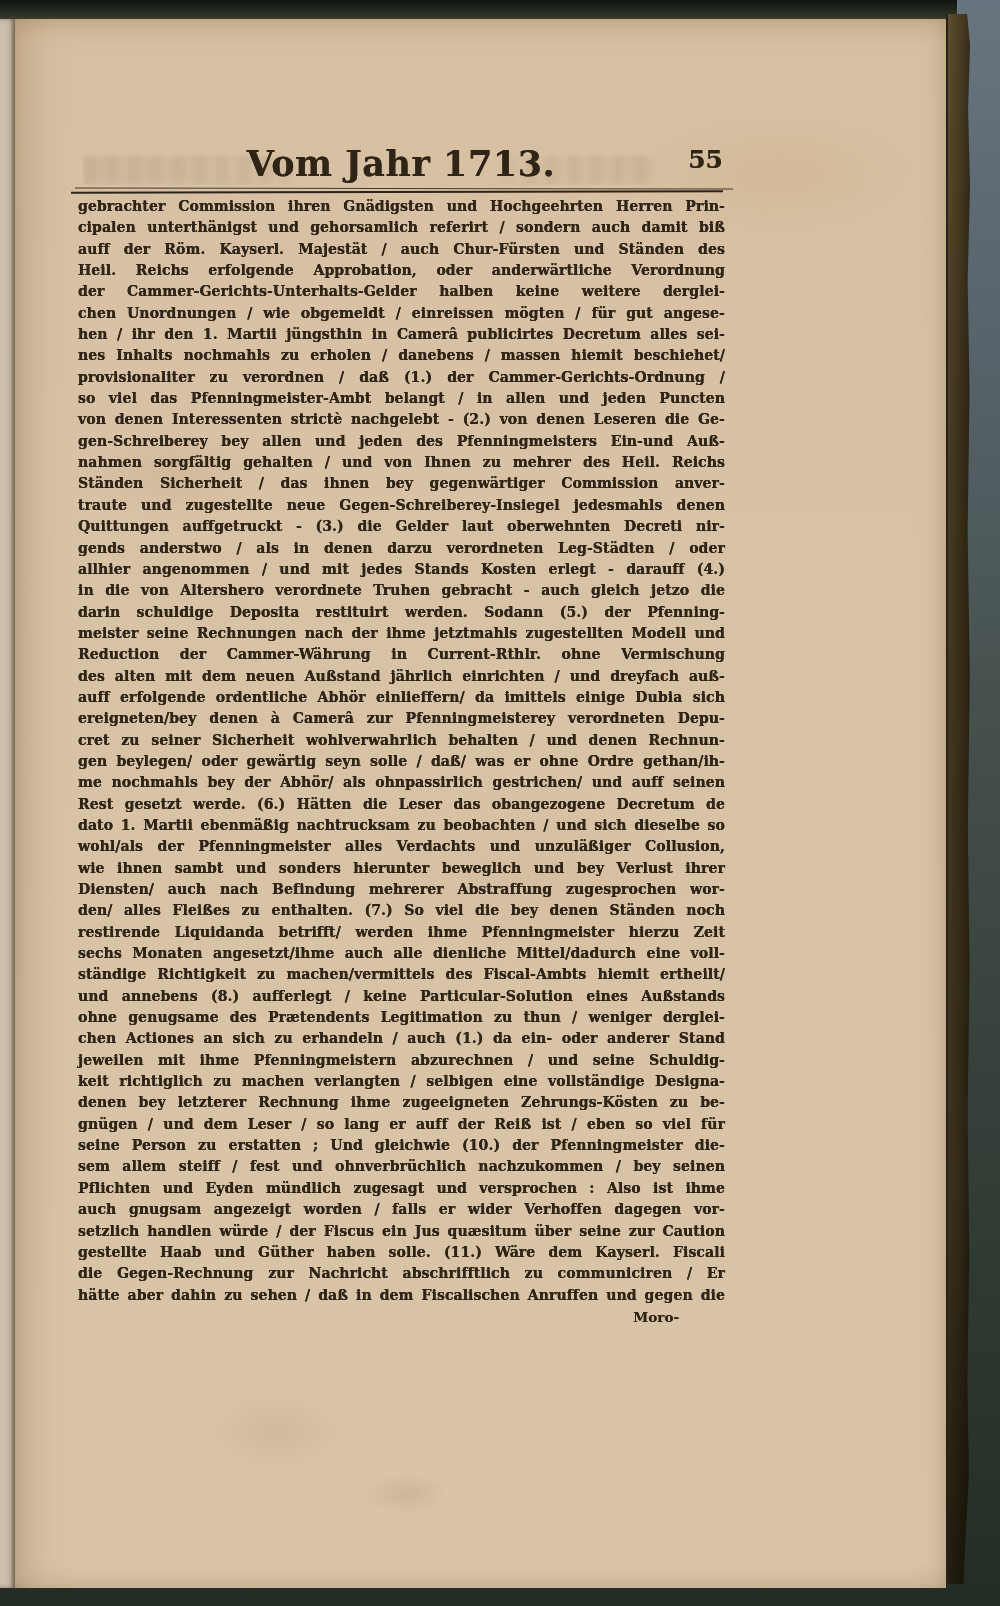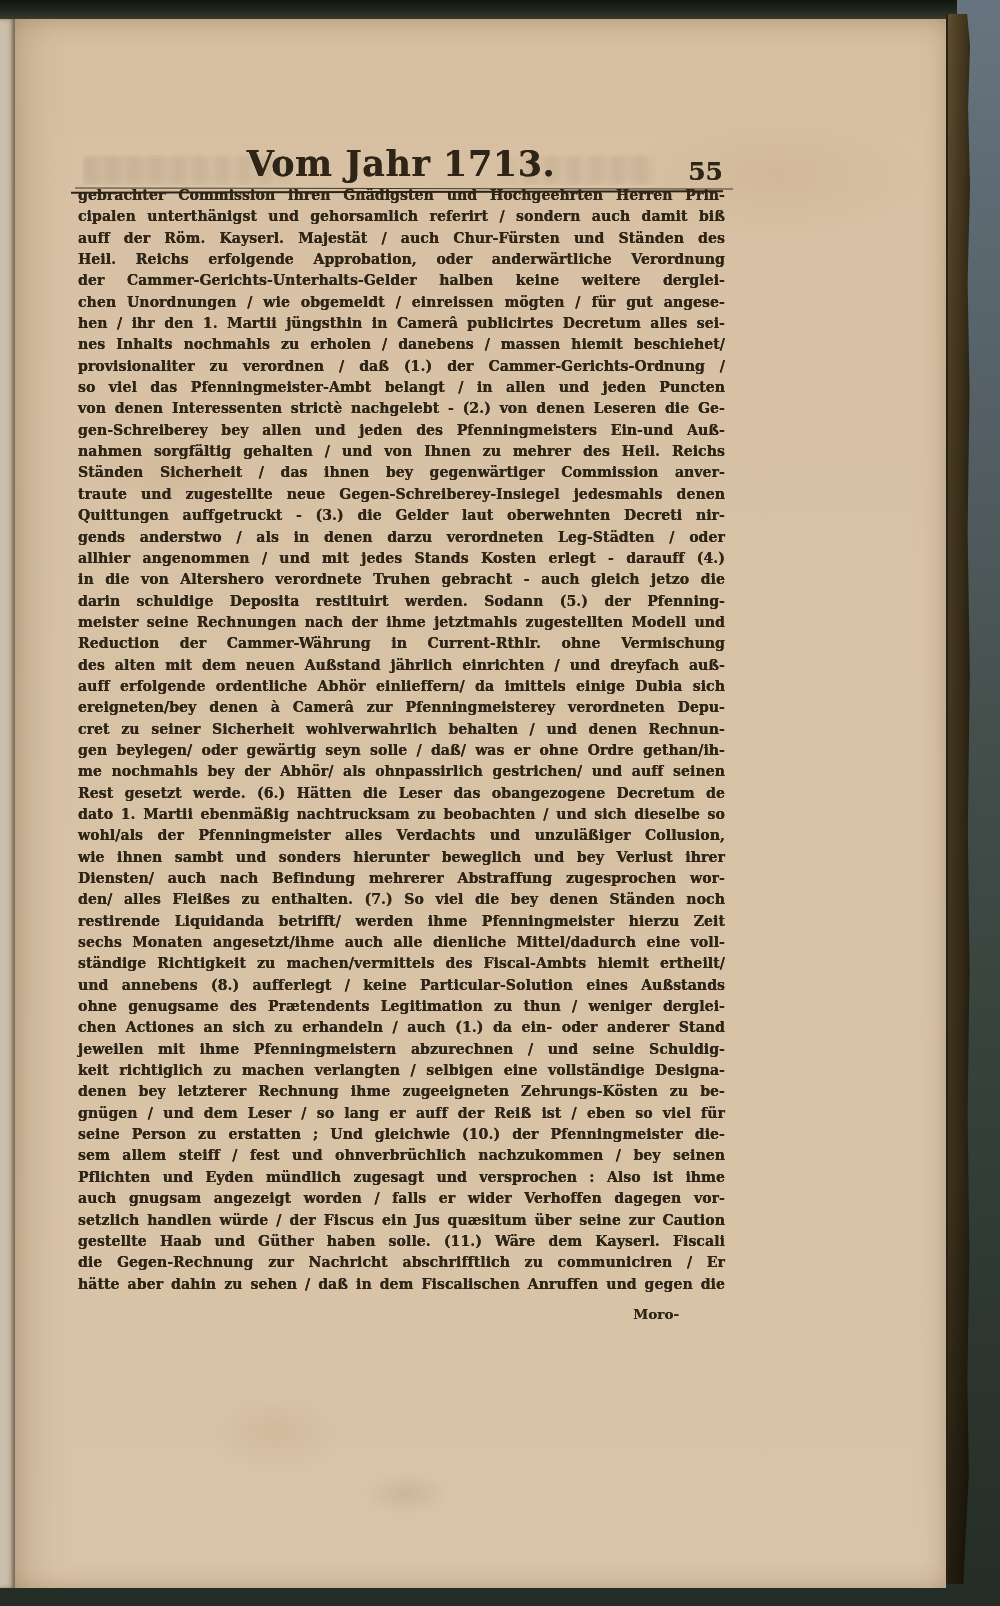--- a/index.html
+++ b/index.html
@@ -52,45 +52,45 @@
             mask:linear-gradient(90deg,#000 0 30%, transparent 34% 64%, #000 70% 88%, transparent 90%);
     filter:blur(3px); opacity:.22; pointer-events:none;
   }
   .running-header { position:absolute; top:124px; left:62px; width:648px; height:44px; }
   .title {
     position:absolute; left:50%; transform:translateX(-50%); top:0;
     font-size:35px; font-weight:700; letter-spacing:.5px; color:var(--ink, #2e2517);
     text-shadow:0 0 .6px rgba(46,37,23,.9); white-space:nowrap;
   }
   .pagenum {
-    position:absolute; right:2px; top:14px;
+    position:absolute; right:2px; top:2px;
     font-size:25px; font-weight:700; color:var(--ink, #2e2517);
     text-shadow:0 0 .6px rgba(46,37,23,.9);
   }
   .rule { position:absolute; top:169px; left:56px; width:662px; height:6px; }
   .rule::before {
     content:""; position:absolute; left:0; right:10px; top:3px;
     border-top:2.6px solid #2b2318; transform:rotate(-.12deg);
   }
   .rule::after {
     content:""; position:absolute; left:4px; right:0; top:0;
     border-top:1.7px solid #2b2318; transform:rotate(.1deg); opacity:.85;
   }
   .text-block {
-    position:absolute; top:166px; left:63px; width:647px;
+    position:absolute; top:177px; left:63px; width:647px;
     color:var(--ink, #2e2517);
   }
   .line {
     height:21.35px; line-height:21.35px; font-size:14px; font-weight:700;
     text-align:justify; text-align-last:justify; white-space:nowrap;
     letter-spacing:.1px;
     text-shadow:0 0 .5px rgba(46,37,23,.85), .2px .2px 0 rgba(46,37,23,.5);
   }
   .catchword-row {
-    height:21.35px; line-height:21.35px; text-align:right; padding-right:46px;margin-top:8px;
+    height:21.35px; line-height:21.35px; text-align:right; padding-right:46px;
   }
   .catchword {
     font-size:13.5px; font-weight:700;
     text-shadow:0 0 .5px rgba(46,37,23,.85);
   }
   
   .deckle {
     position:absolute; left:946px; top:14px; width:22px; height:1570px;
     background:linear-gradient(90deg, #93856a 0%, #7b6f52 45%, #655c41 80%, #4e4834 100%),
                linear-gradient(180deg, #a29272 0%, #7b6f52 30%, #6b6046 75%, #3c3727 100%);

